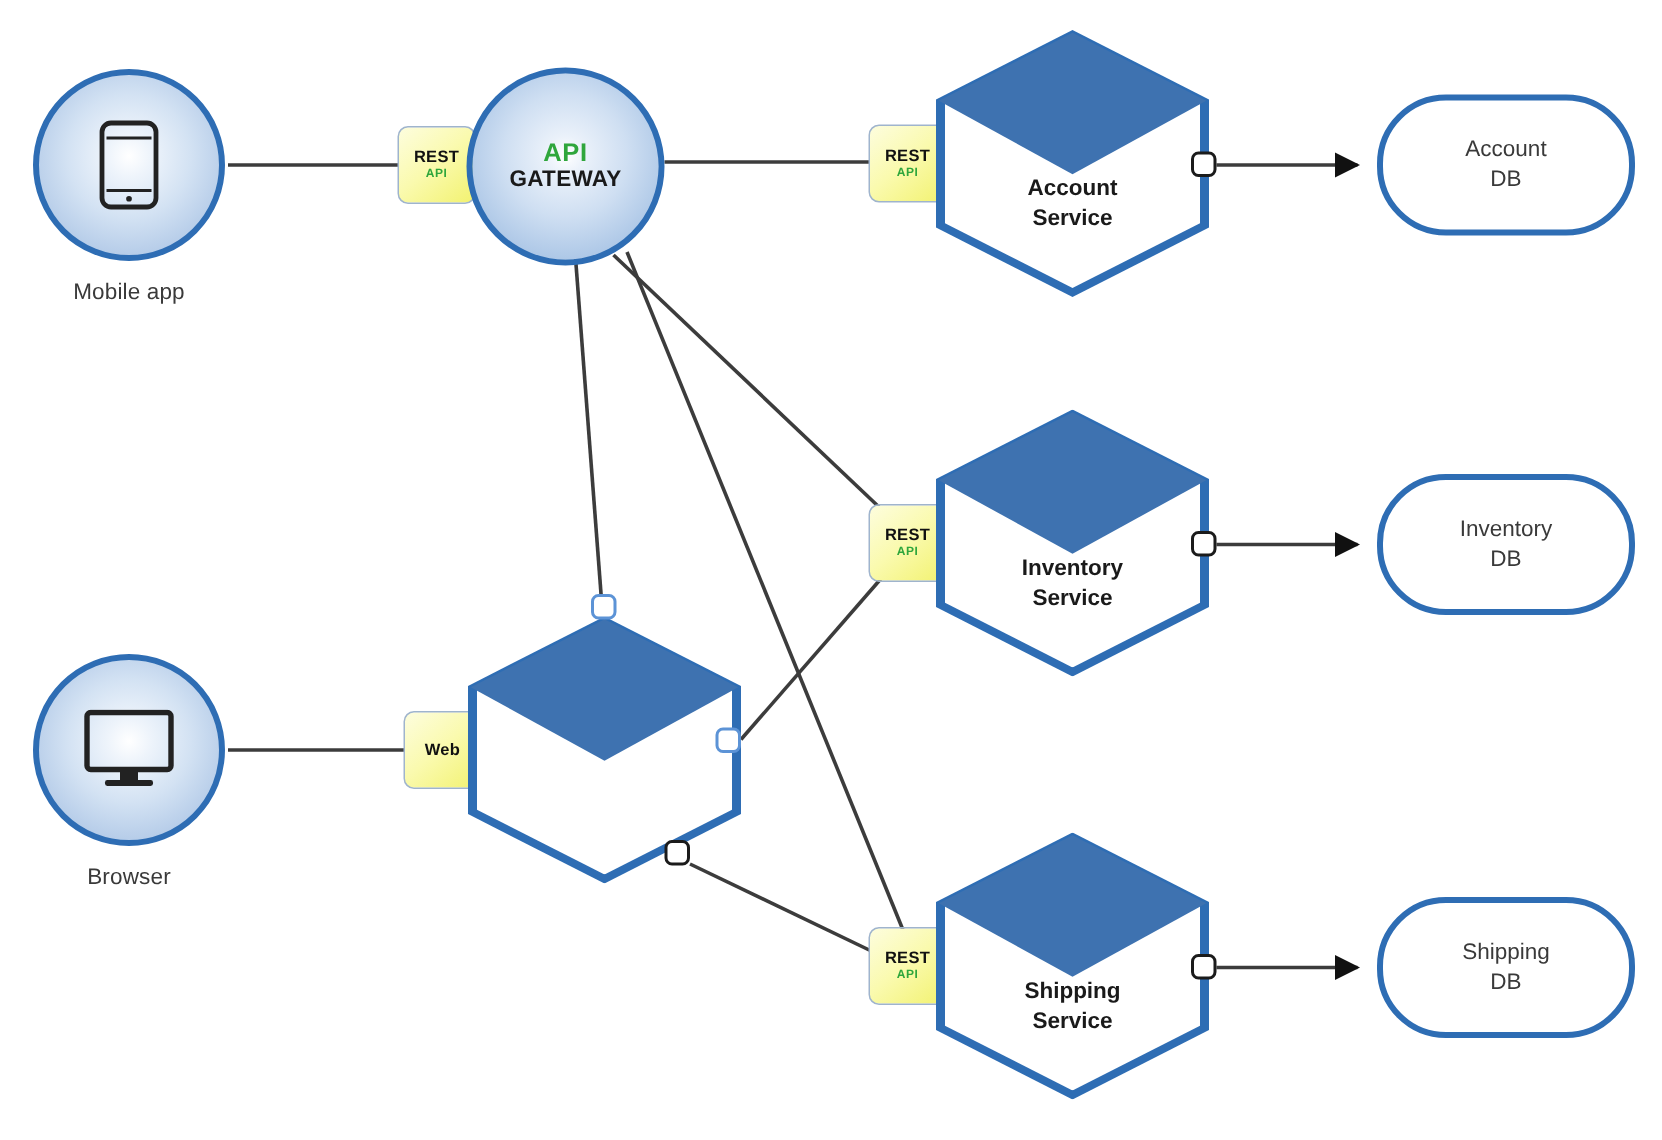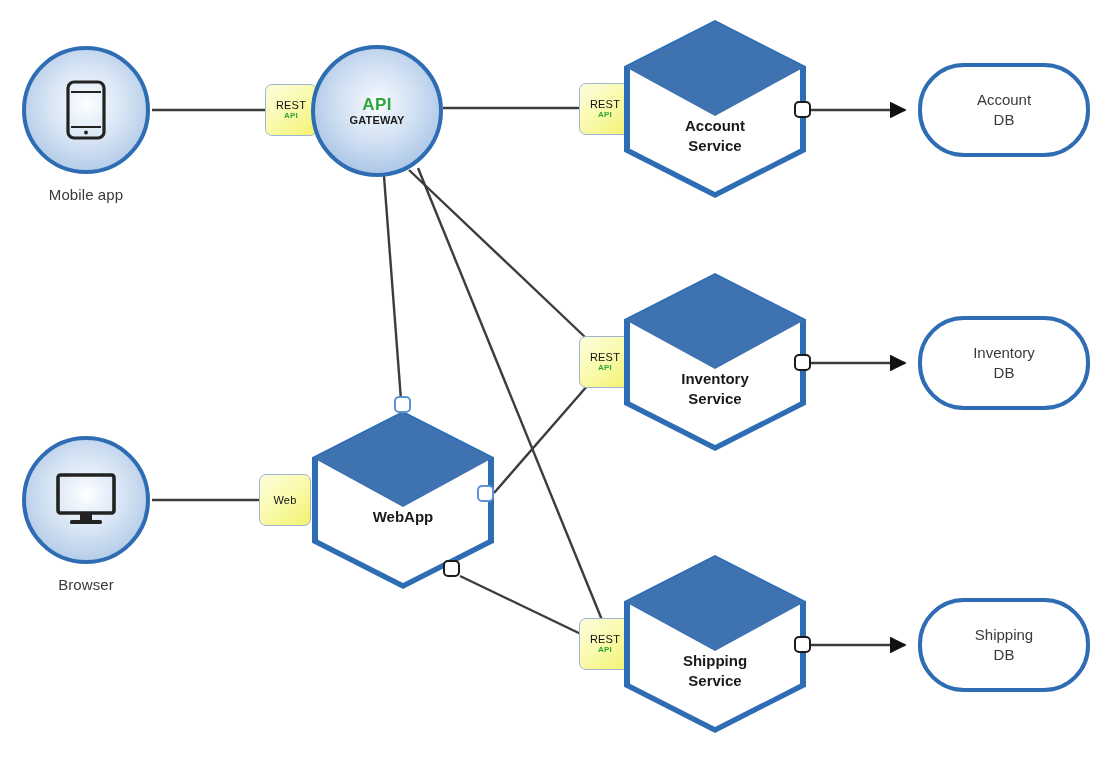--- a/index.html
+++ b/index.html
@@ -89,21 +89,21 @@
     justify-content: center;
     line-height: 1.1;
   }
   .gw-api {
     font-size: 17px;
     font-weight: bold;
     color: #2FA63C;
     letter-spacing: .4px;
   }
   .gw-name {
-    font-size: 11px;
+    font-size: 15px;
     font-weight: bold;
     color: #1a1a1a;
     letter-spacing: .2px;
   }
 
   
   .service {
     position: absolute;
     width: 182px;
     height: 178px;
@@ -157,21 +157,21 @@
     box-sizing: border-box;
     background: linear-gradient(140deg, #fdfdde 0%, #fafaae 48%, #f2f270 100%);
     display: flex;
     flex-direction: column;
     align-items: center;
     justify-content: center;
     line-height: 1.1;
   }
   .badge-main {
     font-size: 11px;
-    font-weight: normal;
+    font-weight: bold;
     color: #111111;
     letter-spacing: .2px;
   }
   .badge-sub {
     font-size: 8px;
     font-weight: bold;
     color: #2FA63C;
     letter-spacing: .3px;
     margin-top: 1px;
   }
@@ -333,28 +333,27 @@
     </div>
   </div>
   <div class="port" style="left:794px; top:636px;"></div>
   <div class="db" style="left:918px; top:598px;">
     <div>
       <div>Shipping</div>
       <div>DB</div>
     </div>
   </div>
 
-  <div class="badge single" style="left:259px; top:474px;">
+  <div class="badge single" style="left:269px; top:474px;">
     <span class="badge-main">Web</span>
   </div>
   <div class="service" style="left:312px; top:411px;">
     <div class="hex-border"></div>
     <div class="hex-inner"></div>
     <div class="hex-top"></div>
     <div class="hex-label">
-      <div>WebApp</div>
     </div>
   </div>
   <div class="port blue" style="left:394px; top:396px;"></div>
   <div class="port blue" style="left:477px; top:485px;"></div>
   <div class="port" style="left:443px; top:560px;"></div>
 
 </div>
 
 </body></html>

